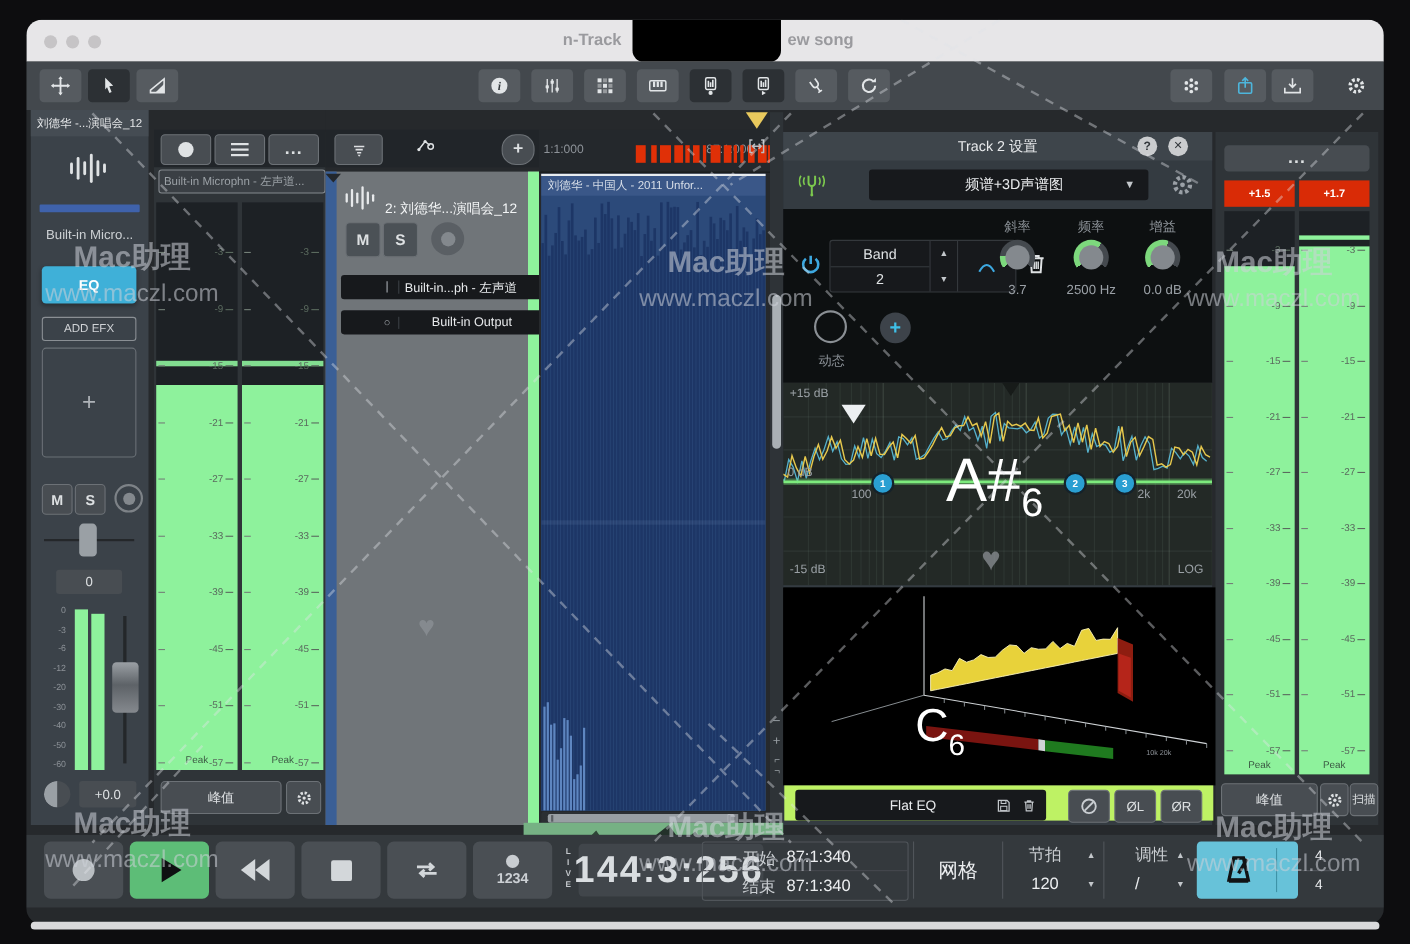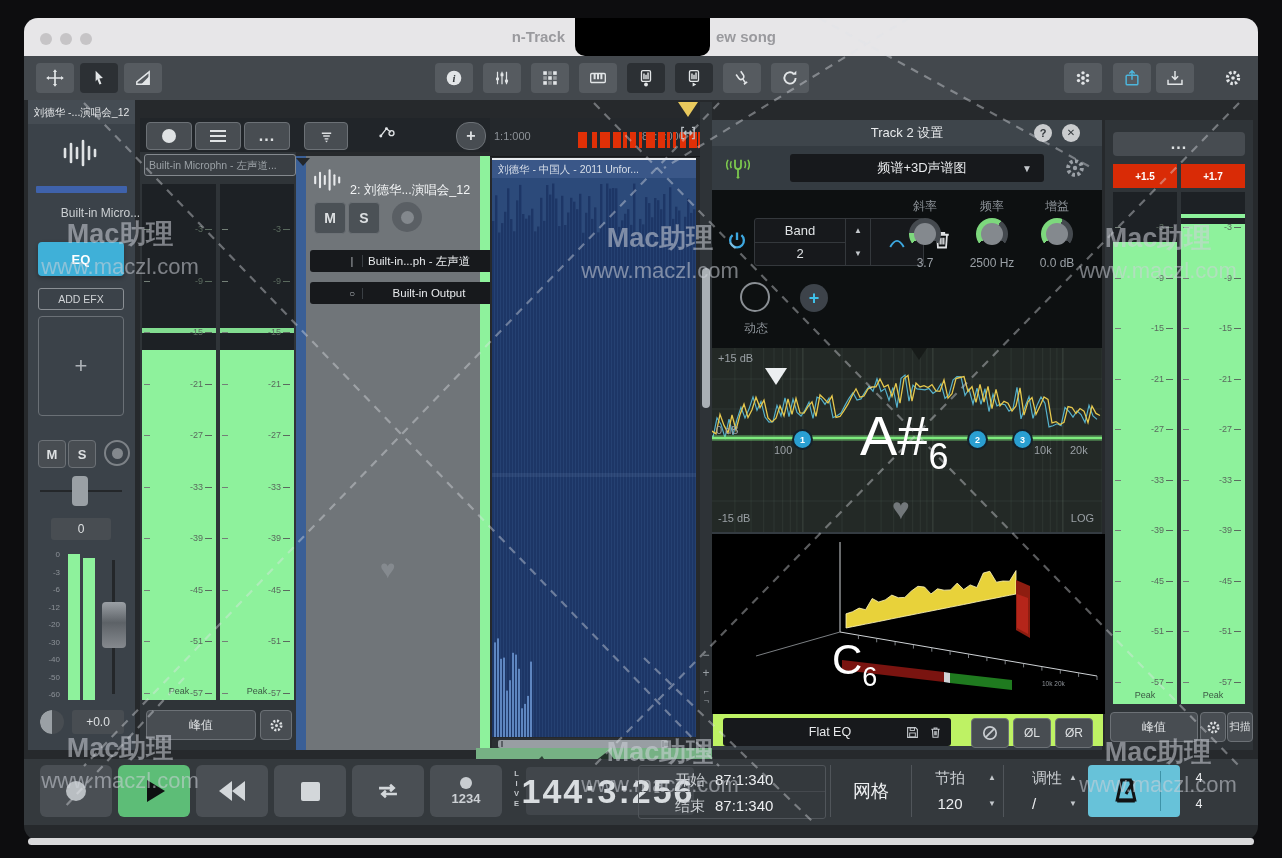--- a/index.html
+++ b/index.html
@@ -274,21 +274,21 @@
       <g stroke="#dfe2e4" stroke-width="2.6" stroke-linecap="round">
           <line x1="4" y1="13" x2="4" y2="21"></line>
           <line x1="10" y1="8" x2="10" y2="26"></line>
           <line x1="16" y1="12" x2="16" y2="22"></line>
           <line x1="22" y1="5" x2="22" y2="29"></line>
           <line x1="28" y1="11" x2="28" y2="23"></line>
           <line x1="34" y1="14" x2="34" y2="20"></line>
         </g>
     </svg>
     <div class="abs" style="left:8px;top:86px;width:91px;height:7px;background:#3f62ab;border-radius:1px;"></div>
-    <div class="abs" style="left:0;top:106px;width:107px;font-size:12px;color:#ccd0d3;text-align:center;white-space:nowrap;overflow:hidden;padding-left:19px;">Built-in Micro...</div>
+    <div class="abs" style="left:0;top:106px;width:107px;font-size:12px;color:#ccd0d3;text-align:center;white-space:nowrap;overflow:hidden;">Built-in Micro...</div>
     <div class="abs" style="left:10px;top:142px;width:86px;height:34px;background:#3fb0d8;border-radius:4px;color:#fff;font-weight:bold;font-size:13px;display:flex;align-items:center;justify-content:center;box-shadow:0 2px 4px rgba(0,0,0,.3);">EQ</div>
     <div class="abs" style="left:10px;top:188px;width:84px;height:20px;border:1px solid #8a8f94;border-radius:3px;color:#d0d3d6;font-size:10.5px;display:flex;align-items:center;justify-content:center;">ADD EFX</div>
     <div class="abs" style="left:10px;top:216px;width:84px;height:98px;border:1px solid #6a7076;border-radius:4px;color:#aeb3b8;font-size:22px;display:flex;align-items:center;justify-content:center;">
         <span>+</span>
       </div>
 
     <div class="abs panel-btn" style="left:10px;top:340px;width:26px;height:26px;font-weight:bold;font-size:13px;">M</div>
     <div class="abs panel-btn" style="left:40px;top:340px;width:26px;height:26px;font-weight:bold;font-size:13px;">S</div>
     <div class="abs" style="left:76px;top:340px;width:26px;height:26px;border:2px solid #7d8287;border-radius:50%;box-sizing:border-box;display:flex;align-items:center;justify-content:center;">
         <span style="width:11px;height:11px;border-radius:50%;background:#83888d;"></span>
@@ -682,21 +682,21 @@
             <polyline points="-3,84.1 1,89.5 5,69.8 9,76.4 13,89.6 17,71.1 21,86.8 25,71.3 29,59.4 33,69.9 37,61.1 41,48.9 45,62.3 49,53.5 53,69.1 57,74.1 61,73.7 65,57.4 69,67.9 73,49.9 77,68.7 81,51.2 85,64.4 89,68.0 93,62.1 97,54.3 101,70.4 105,49.1 109,50.7 113,56.4 117,50.0 121,69.6 125,67.8 129,65.1 133,57.4 137,50.3 141,44.6 145,52.0 149,50.9 153,44.0 157,38.5 161,43.2 165,30.8 169,43.5 173,40.6 177,52.3 181,39.5 185,59.7 189,30.4 193,27.1 197,53.1 201,37.1 205,40.9 209,41.4 213,41.9 217,40.5 221,45.4 225,42.5 229,35.8 233,50.3 237,46.6 241,32.0 245,28.6 249,28.8 253,47.4 257,41.0 261,56.0 265,40.1 269,56.3 273,40.6 277,63.5 281,46.2 285,57.9 289,55.8 293,56.7 297,63.1 301,60.5 305,39.4 309,70.9 313,58.7 317,48.6 321,70.4 325,57.5 329,49.1 333,55.3 337,78.9 341,77.7 345,75.8 349,77.6 353,59.5 357,63.5 361,69.1 365,62.9 369,66.6 373,74.4 377,57.2 381,67.9 385,71.4" fill="none" stroke="#5ec8e8" stroke-width="1.2" opacity="0.85"></polyline>
             <polyline points="0,83.1 4,85.8 8,66.3 12,77.4 16,84.9 20,67.0 24,81.9 28,66.8 32,56.0 36,69.6 40,61.8 44,49.2 48,59.6 52,52.2 56,69.9 60,73.9 64,70.2 68,57.9 72,67.8 76,50.8 80,66.3 84,50.4 88,64.9 92,65.1 96,58.6 100,53.9 104,68.3 108,46.9 112,50.6 116,54.9 120,47.9 124,69.4 128,68.5 132,62.7 136,56.2 140,48.0 144,40.8 148,49.2 152,48.0 156,41.0 160,39.0 164,38.8 168,31.0 172,39.0 176,36.9 180,48.5 184,35.3 188,55.1 192,30.6 196,27.5 200,53.2 204,35.0 208,38.9 212,37.7 216,39.6 220,36.6 224,42.9 228,43.3 232,31.9 236,50.2 240,45.8 244,30.6 248,29.5 252,28.5 256,43.5 260,38.6 264,54.3 268,36.4 272,54.0 276,38.3 280,60.6 284,41.3 288,57.9 292,53.4 296,55.2 300,63.1 304,57.9 308,39.9 312,67.1 316,53.9 320,49.6 324,66.3 328,58.0 332,48.9 336,51.4 340,74.8 344,73.6 348,76.6 352,74.4 356,58.5 360,59.5 364,65.5 368,60.5 372,63.1 376,74.7 380,58.0 384,65.4 388,67.5" fill="none" stroke="#e6c84d" stroke-width="1.3"></polyline>
             <line x1="0" y1="90" x2="390" y2="90" stroke="#7deb7d" stroke-width="2.5"></line>
             <line x1="0" y1="90" x2="390" y2="90" stroke="rgba(125,235,125,0.35)" stroke-width="6"></line>
           </svg></div>
       <span class="abs" style="left:6px;top:4px;font-size:11px;color:#9aa0a5;z-index:4;">+15 dB</span>
       <span class="abs" style="left:4px;top:76px;font-size:11px;color:#9aa0a5;z-index:4;">0 dB</span>
       <span class="abs" style="left:6px;top:164px;font-size:11px;color:#9aa0a5;z-index:4;">-15 dB</span>
       <span class="abs" style="right:8px;top:164px;font-size:11px;color:#9aa0a5;z-index:4;">LOG</span>
       <span class="abs" style="left:62px;top:96px;font-size:11px;color:#9aa0a5;z-index:2;">100</span>
-      <span class="abs" style="left:322px;top:96px;font-size:11px;color:#9aa0a5;z-index:2;">10k</span>
+      <span class="abs" style="left:322px;top:96px;font-size:11px;color:#9aa0a5;z-index:2;">2k</span>
       <span class="abs" style="left:358px;top:96px;font-size:11px;color:#9aa0a5;z-index:2;">20k</span>
       <div class="bandpt" style="left:80px;top:81px;z-index:5;">1</div>
       <div class="bandpt" style="left:255px;top:81px;z-index:5;">2</div>
       <div class="bandpt" style="left:300px;top:81px;z-index:5;">3</div>
       <div class="abs" style="left:53px;top:20px;width:0;height:0;border-left:11px solid transparent;border-right:11px solid transparent;border-top:17px solid #eceff1;z-index:5;"></div>
       <div class="abs" style="left:199px;top:0;width:0;height:0;border-left:8px solid transparent;border-right:8px solid transparent;border-top:12px solid #171b19;z-index:4;"></div>
       <div class="abs" style="left:148px;top:55px;z-index:6;color:#fff;">
         <span style="font-size:56px;">A#</span><span style="font-size:36px;vertical-align:-14px;">6</span>
       </div>
       <div class="abs heart" style="left:180px;top:144px;z-index:6;font-size:30px;">♥</div>

